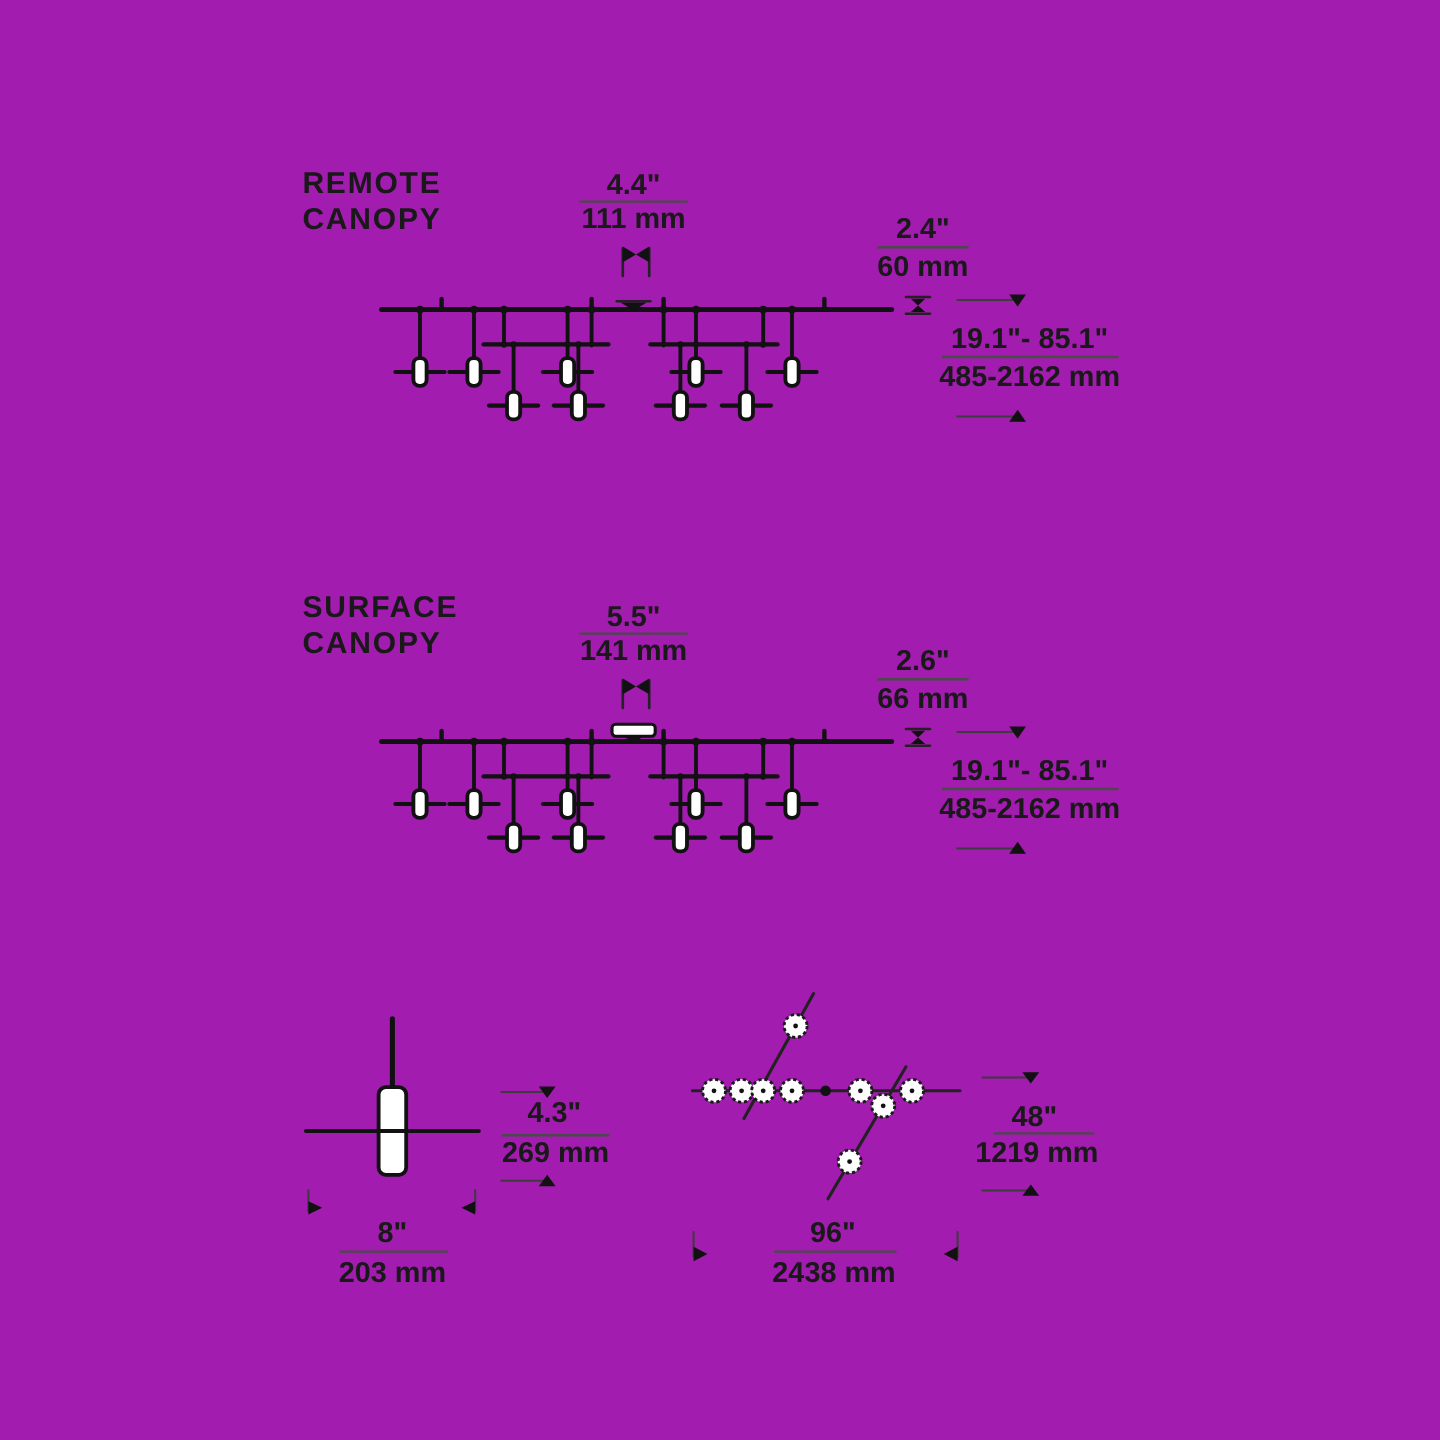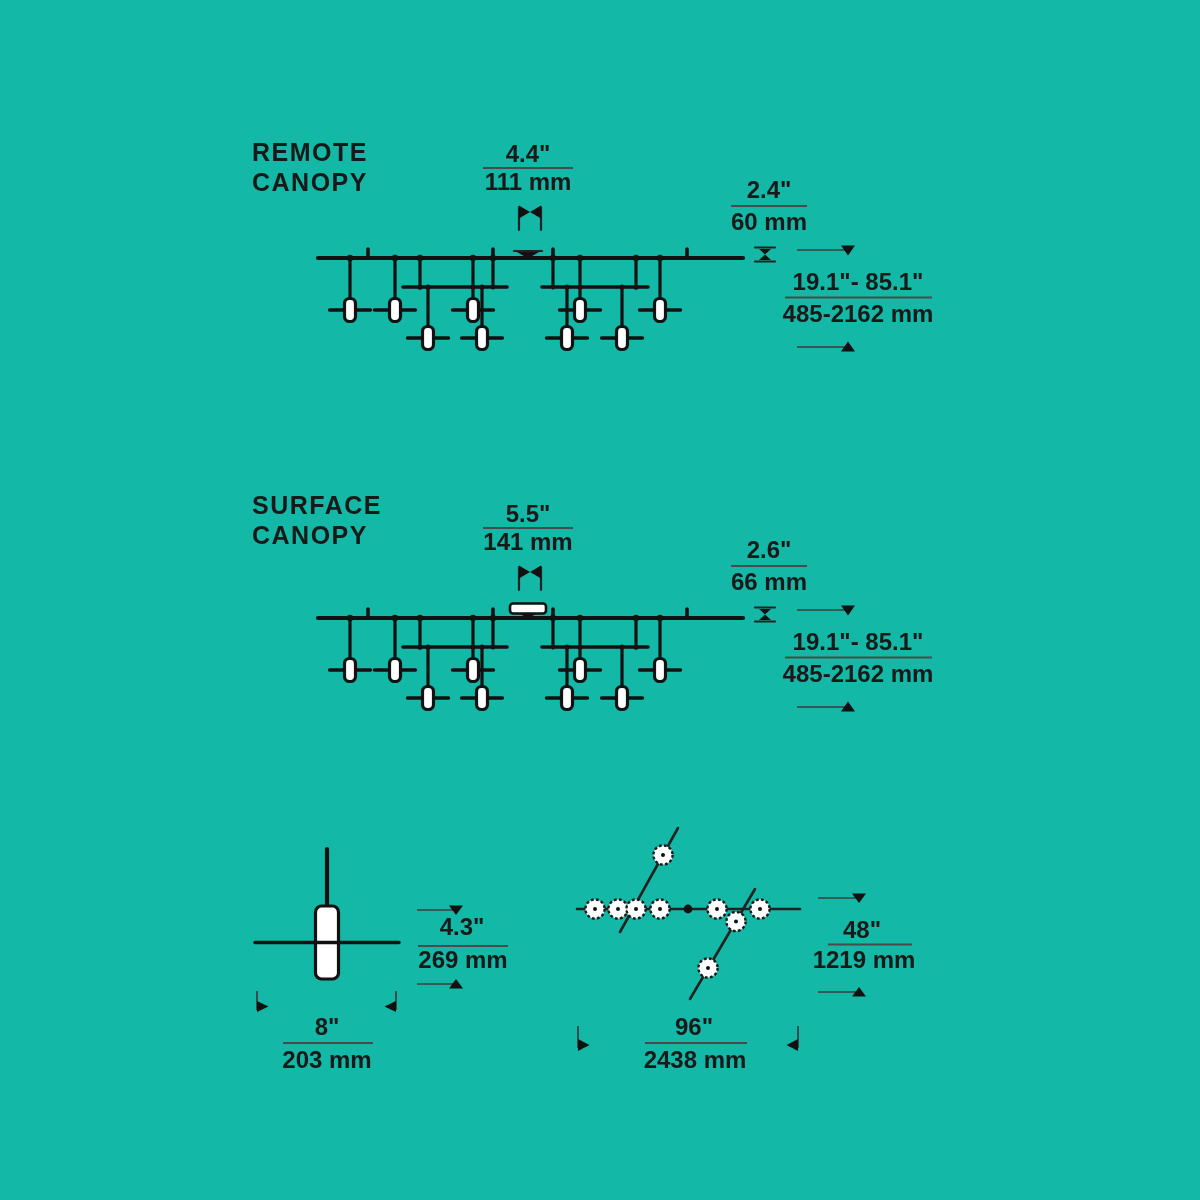--- a/index.html
+++ b/index.html
@@ -1,16 +1,16 @@
 <!DOCTYPE html>
 <html><head>
 <meta charset="utf-8">
 <style>
   html,body{margin:0;padding:0;background:#ffffff;}
-  .canvas{position:relative;width:1200px;height:1200px;background:#14b8a6;overflow:hidden;}
+  .canvas{position:relative;width:1200px;height:1200px;background:#a21caf;overflow:hidden;}
   svg{display:block;}
   
   .rail  {stroke:#111;stroke-width:4.2;stroke-linecap:round;}
   .rail2 {stroke:#111;stroke-width:3.6;stroke-linecap:round;}
   .stem  {stroke:#111;stroke-width:3.2;stroke-linecap:round;}
   .tick  {stroke:#111;stroke-width:3.6;stroke-linecap:round;}
   .bar   {stroke:#111;stroke-width:3.4;stroke-linecap:round;}
   .cap   {fill:#fff;stroke:#111;stroke-width:3.2;}
   .dot   {fill:#111;}
   .thin2 {stroke:#222;stroke-width:2.2;stroke-linecap:round;}

